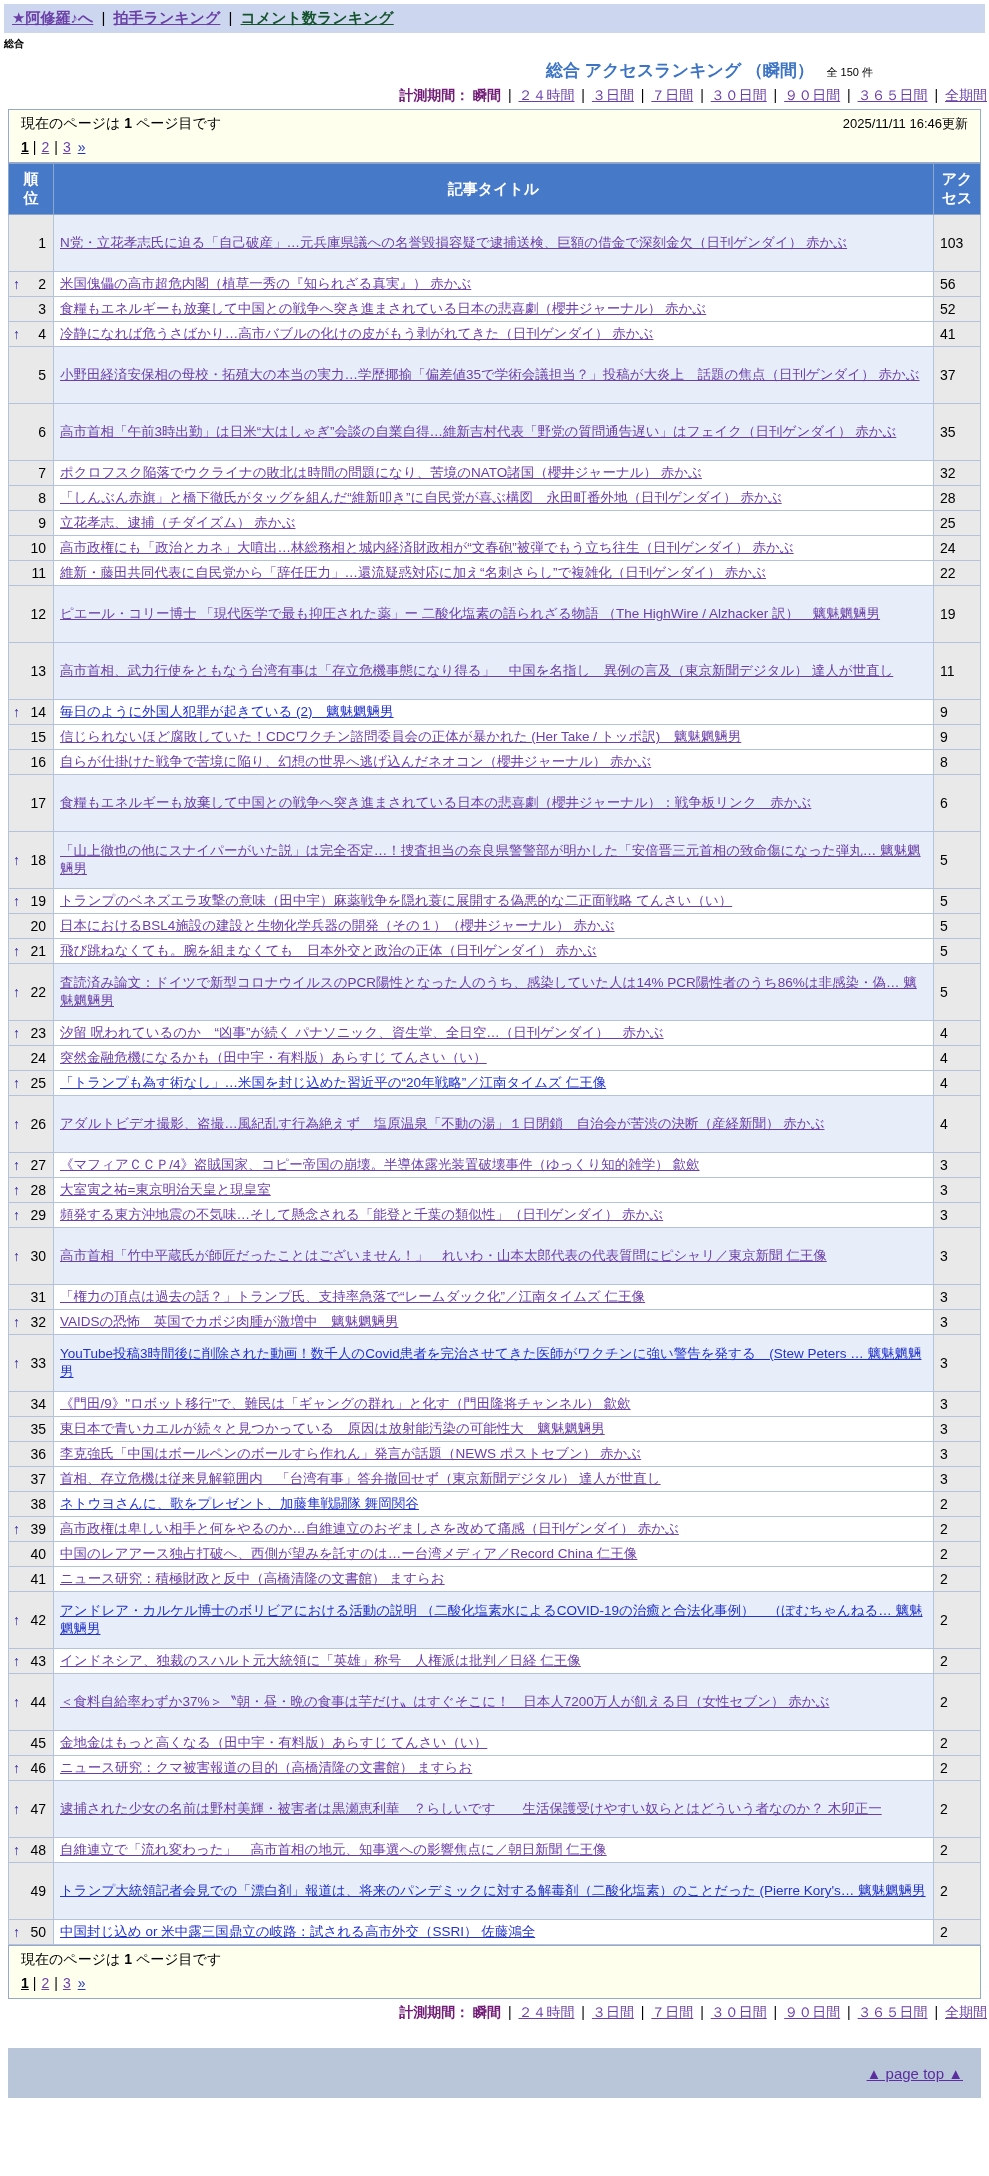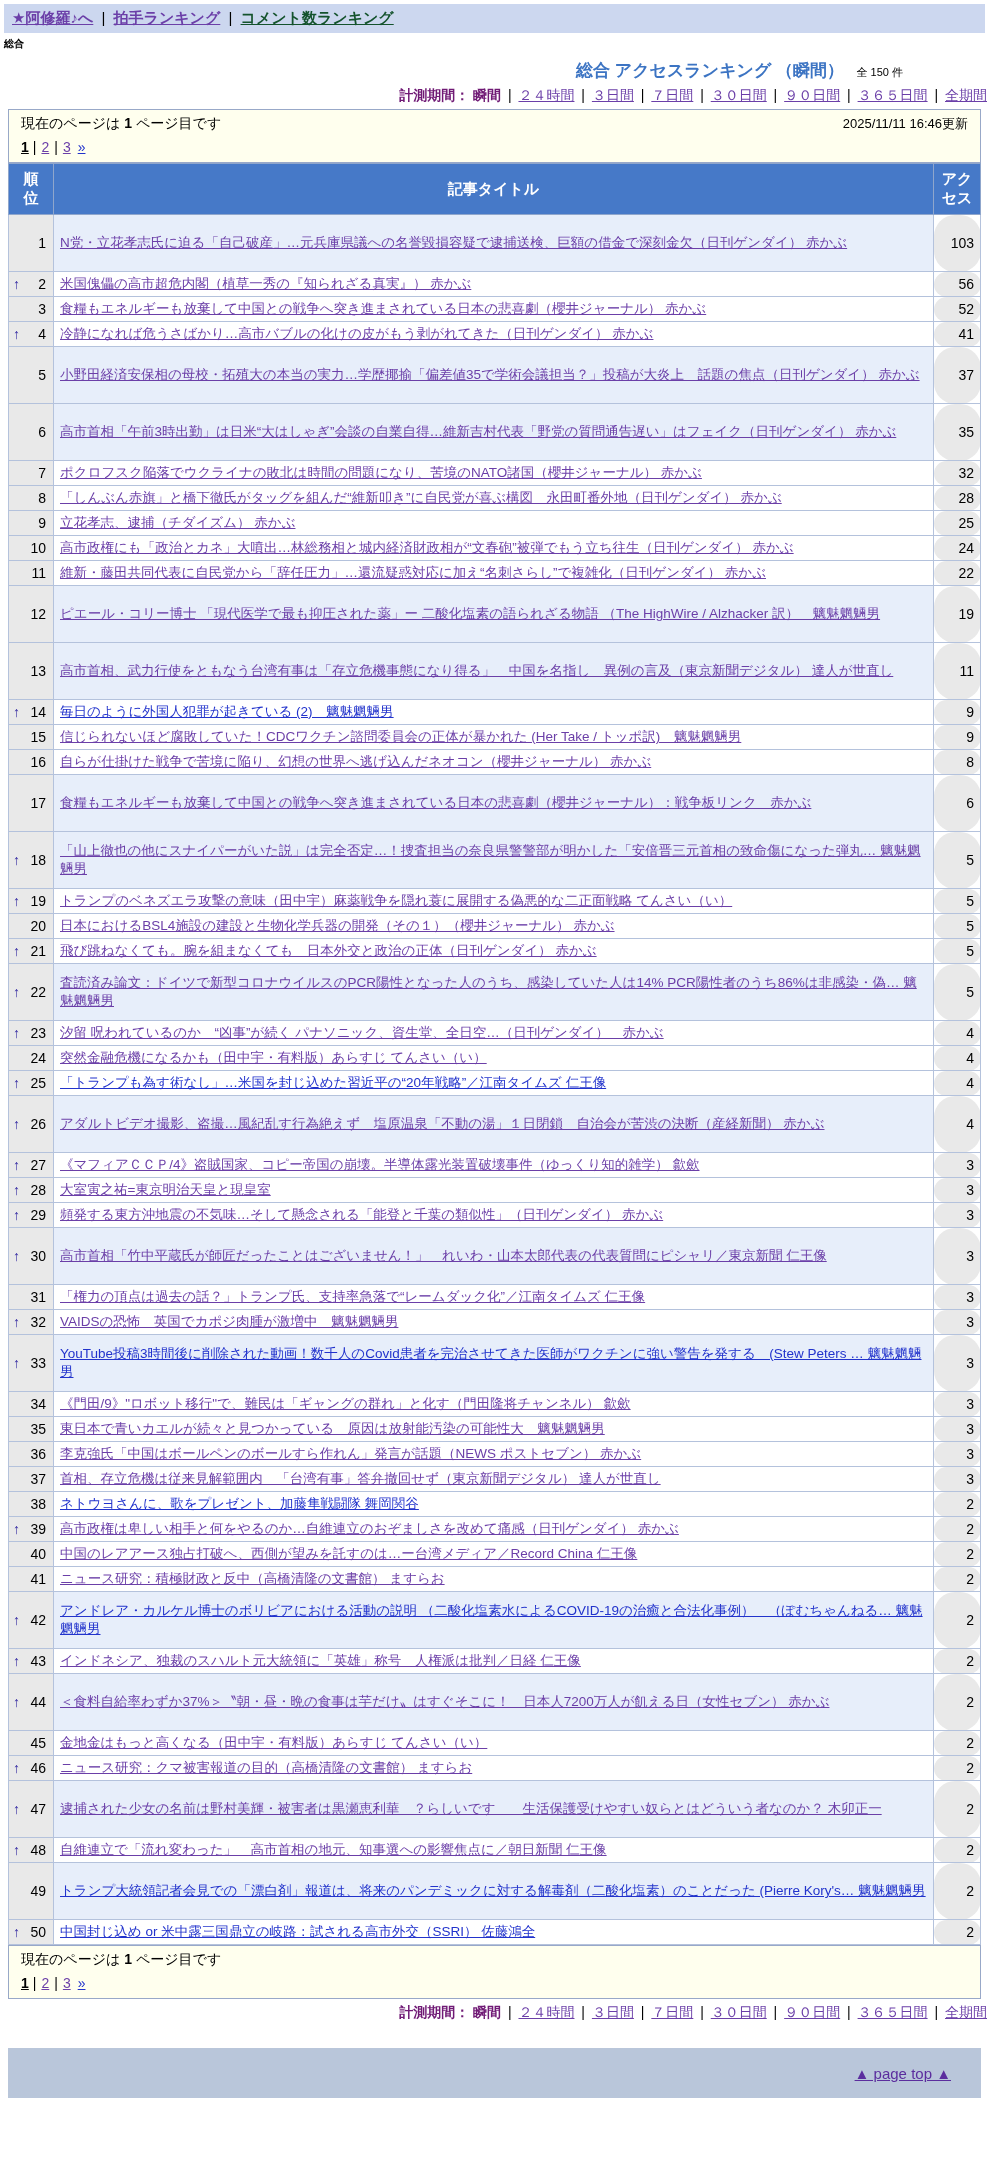--- a/index.html
+++ b/index.html
@@ -3,21 +3,21 @@
 <meta charset="utf-8">
 <style>
   html,body{margin:0;padding:0;background:#fff;color:#000;
     font-family:"Liberation Sans","DejaVu Sans",sans-serif;}
   a{cursor:pointer;}
   .topbar{margin:4px;background:#ccd7ef;padding:5px 8px;font-size:15px;font-weight:bold;}
   .topbar a{text-decoration:underline;color:#6b3fa8;}
   .topbar a.unread{color:#14532d;}
   .topbar .sep{color:#000;font-weight:normal;padding:0 4px;}
   .breadcrumb{font-size:10px;font-weight:bold;margin:3px 0 0 4px;}
-  .title-line{text-align:right;padding-right:86px;margin-top:8px;}
+  .title-line{text-align:right;padding-right:116px;margin-top:8px;}
   .page-title{color:#3c74c3;font-weight:bold;font-size:17px;}
   .total-count{font-size:11px;margin-left:8px;color:#000;}
   .period-line{text-align:right;font-size:14px;margin:5px 2px 4px 0;white-space:nowrap;}
   .period-line .lbl,.period-line .cur{font-weight:bold;color:#701a75;}
   .period-line a{color:#6b3fa8;text-decoration:underline;}
   .period-line .sep{color:#000;padding:0 3px;}
   .main{margin:0 8px;}
   .pagebox{background:#ffffee;border:1px solid #98a8c8;padding:5px 12px 7px;font-size:14px;}
   .pagebox .row1{display:flex;justify-content:space-between;align-items:baseline;}
   .pagebox .pgnum{font-weight:bold;}
@@ -28,29 +28,29 @@
   .next-link{color:#2233cc;text-decoration:underline;margin-left:6px;}
   .pagebox .sep{padding:0 4px;}
   table.rank-table{width:100%;border-collapse:collapse;border:1px solid #8fa6cc;}
   .rank-table th{background:#4679c8;color:#fff;font-size:15px;font-weight:bold;
     padding:6px 4px;border:1px solid #8fa6cc;}
   .rank-table th.h-rank{width:26px;word-break:break-all;padding:6px 9px;}
   .rank-table th.h-access{width:34px;word-break:break-all;padding:6px 6px;}
   .rank-table td{border:1px solid #b4c2dc;font-size:13.5px;padding:3px 6px;vertical-align:middle;}
   .rank-table td.rank{background:#e9e9e9;text-align:right;font-size:14px;
     padding-right:7px;position:relative;white-space:nowrap;}
-  .rank-table td.access{background:#e9e9e9;text-align:right;font-size:14px;border-radius:21px;}
+  .rank-table td.access{background:#e9e9e9;text-align:left;font-size:14px;}
   .rank-table td.title a{color:#6b3fa8;text-decoration:underline;}
   .rank-table tr.unread td.title a{color:#2233cc;}
   .rank-table tr.hl td{height:50px;}
   .rank-table tr.hl td.title{background:#e7eefa;}
   .arrow{color:#2a1f9e;font-weight:bold;position:absolute;left:4px;top:50%;
     transform:translateY(-50%);font-size:14px;}
   .pagetop-bar{margin:26px 8px 0;background:#b9c6da;height:50px;display:flex;
-    align-items:center;justify-content:flex-end;padding-right:30px;font-size:15px;}
+    align-items:center;justify-content:flex-end;padding-right:18px;font-size:15px;}
   .pagetop-bar a{color:#5b2d9e;text-decoration:underline;}
   .bottom-space{height:62px;}
 </style>
 </head>
 <body>
 
 <div class="topbar" id="topbar"><a>★阿修羅♪へ</a><span class="sep"> | </span><a>拍手ランキング</a><span class="sep"> | </span><a class="unread">コメント数ランキング</a></div>
 
 <div class="breadcrumb">総合</div>
 

